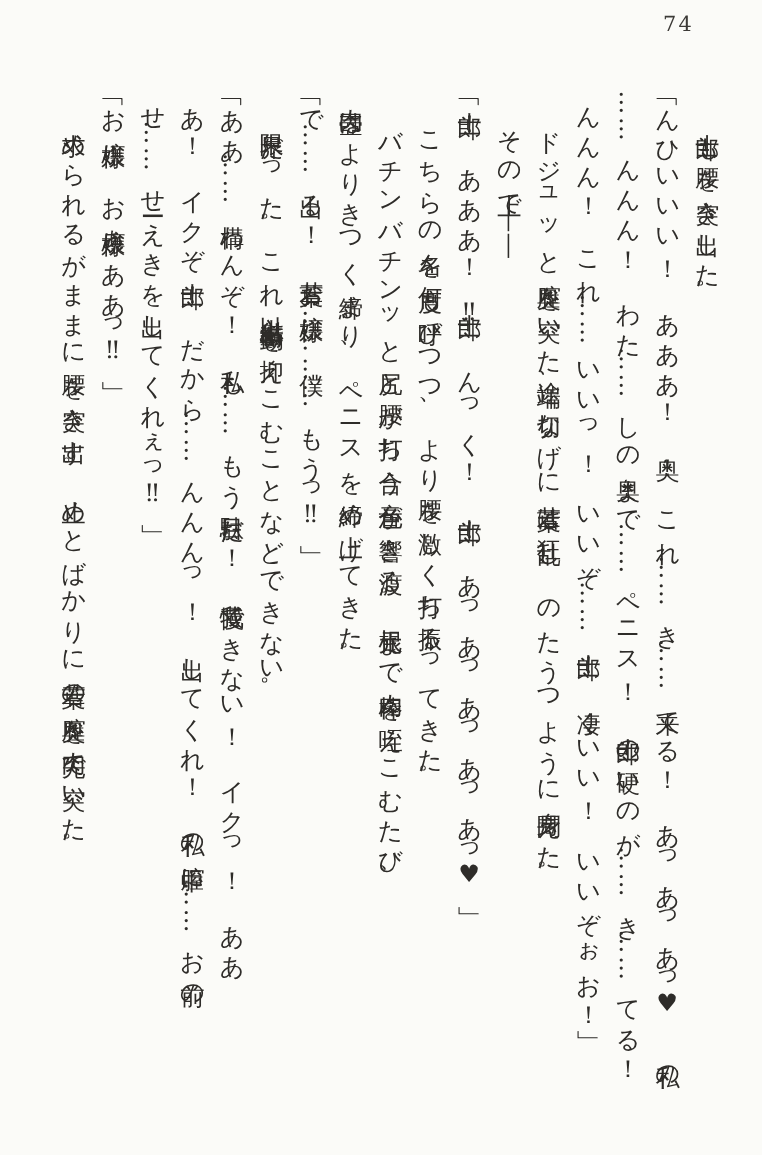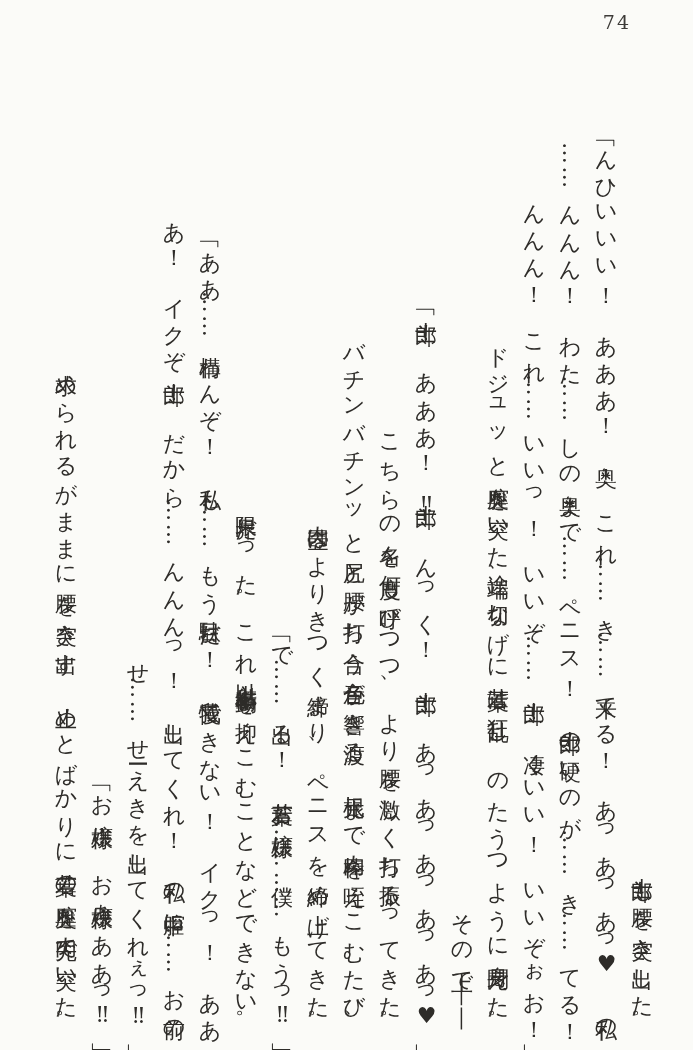--- a/index.html
+++ b/index.html
@@ -37,21 +37,21 @@
     letter-spacing: 2.2px;
     font-weight: 400;
   }
 
   .tline { white-space: nowrap; }
   .tline.indent { text-indent: 1em; }
 </style>
 </head>
 <body>
 
-<div class="page" style="background: rgb(251, 251, 248); color: rgb(46, 44, 41); text-align: right;">
+<div class="page" style="background: rgb(251, 251, 248); color: rgb(46, 44, 41);">
   <div class="page-number">74</div>
 
   <div class="text-block">
       <div class="tline indent">士郎も腰を突き出した。</div>
       <div class="tline">「んひいいい！　あああ！　奥！　これ……き……来てる！　あっあっあっ♥　私の</div>
       <div class="tline">……んんん！　わた……しの奥まで……ペニス！　士郎の硬いのが……き……てる！</div>
       <div class="tline">んんん！　これ……いいっ！　いいぞ……士郎！　凄くいい！　いいぞぉお！」</div>
       <div class="tline indent">ドジュッと膣奥を突いた途端、切なげに若葉は狂乱し、のたうつように身悶えた。</div>
       <div class="tline indent">その上で――</div>
       <div class="tline">「士郎！　あああ！　士郎‼　んっく！　士郎！　あっあっあっあっあっ♥」</div>

